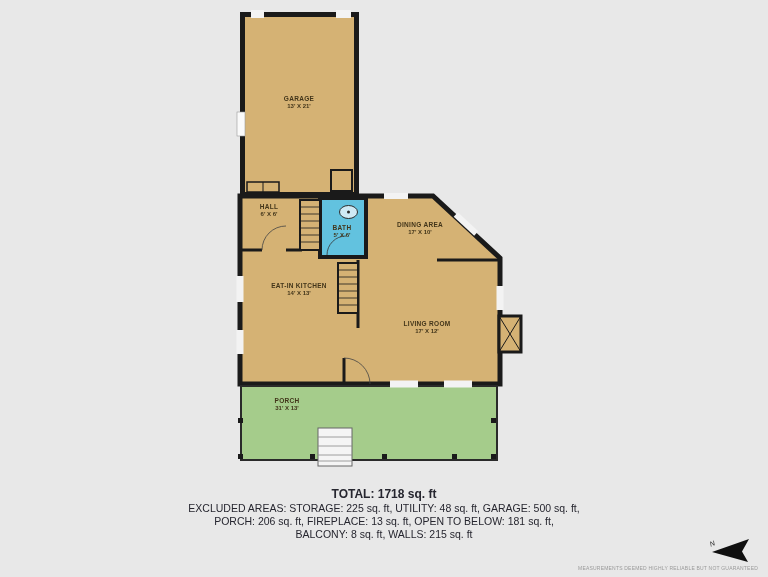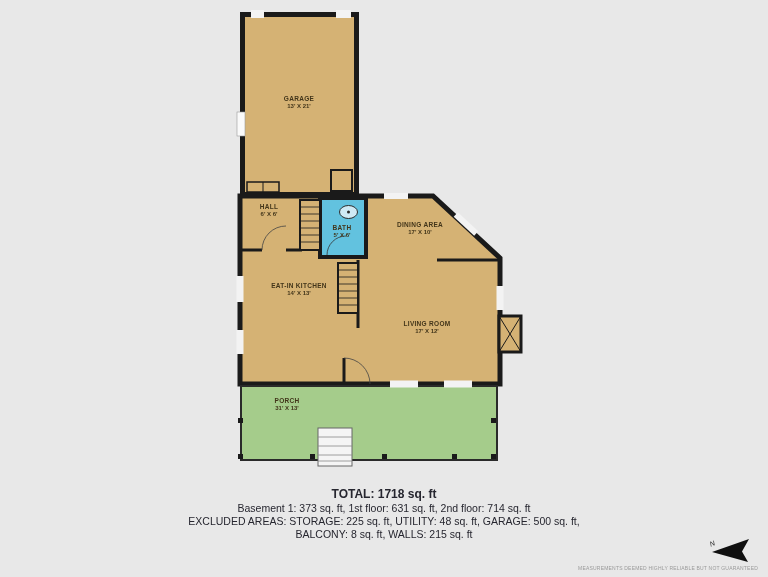--- a/index.html
+++ b/index.html
@@ -147,22 +147,22 @@
     <span class="rname">LIVING ROOM</span>
     <span class="rdims">17' X 12'</span>
   </div>
   <div class="room-label" style="left:287px;top:405px;">
     <span class="rname">PORCH</span>
     <span class="rdims">31' X 13'</span>
   </div>
 
   <div class="summary">
     <div class="total">TOTAL: 1718 sq. ft</div>
-    <div class="line">Basement 1: 373 sq. ft, 1st floor: 631 sq. ft, 2nd floor: 714 sq. ft</div>
     <div class="line">EXCLUDED AREAS: STORAGE: 225 sq. ft, UTILITY: 48 sq. ft, GARAGE: 500 sq. ft,</div>
+    <div class="line">PORCH: 206 sq. ft, FIREPLACE: 13 sq. ft, OPEN TO BELOW: 181 sq. ft,</div>
     <div class="line">BALCONY: 8 sq. ft, WALLS: 215 sq. ft</div>
   </div>
 
   <div class="listing-id">5407989</div>
 
   <div class="disclaimer">MEASUREMENTS DEEMED HIGHLY RELIABLE BUT NOT GUARANTEED</div>
 
 </div>
 
 </body></html>

